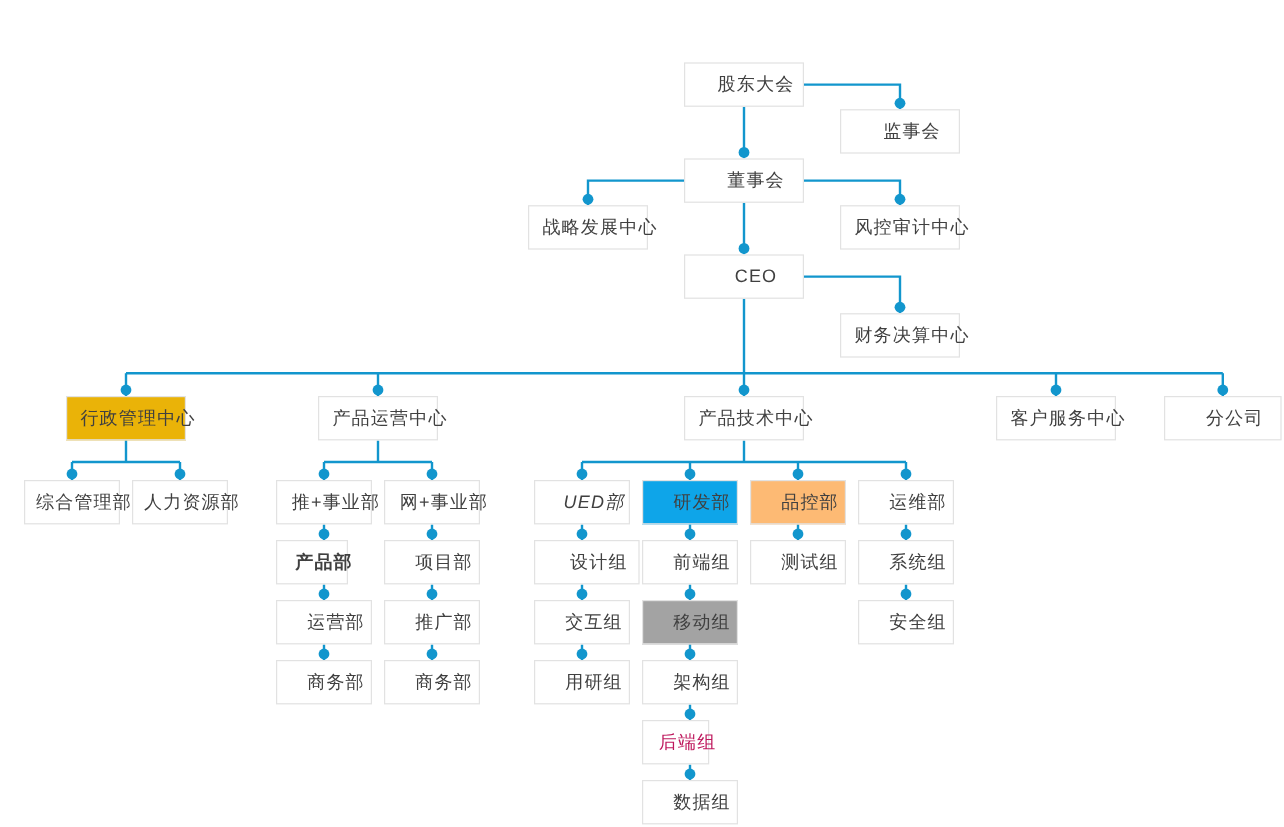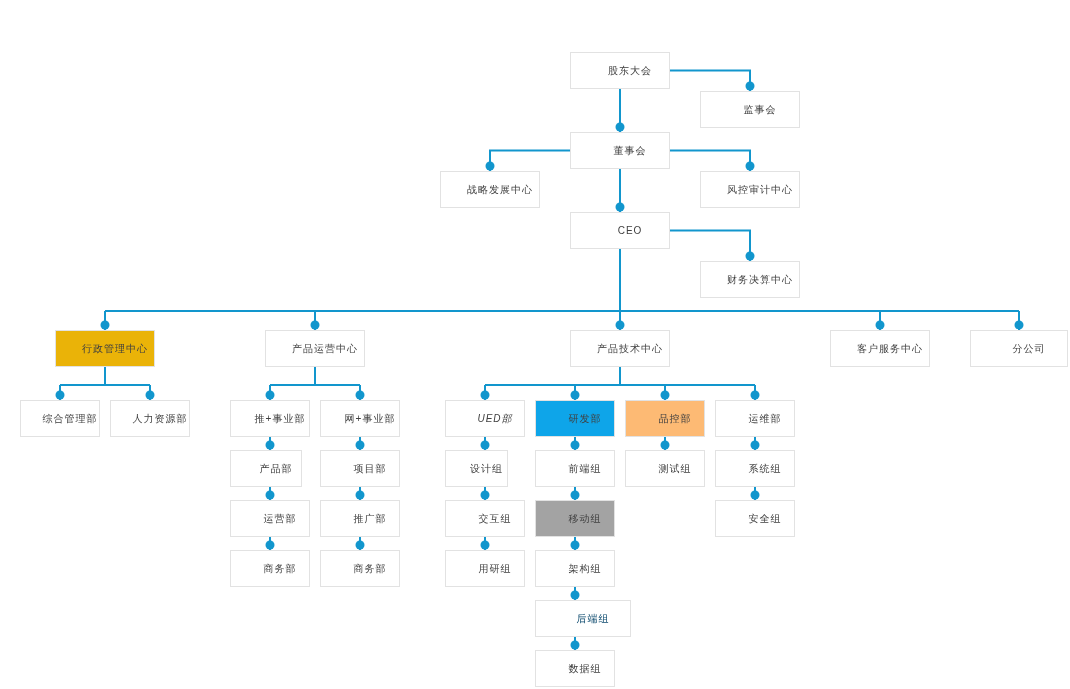--- a/index.html
+++ b/index.html
@@ -13,21 +13,21 @@
     overflow: hidden;
   }
   .canvas svg { position: absolute; left: 0; top: 0; }
   .node {
     position: absolute;
     display: flex;
     align-items: center;
     justify-content: center;
     background: #ffffff;
     border: 1px solid #e2e2e2;
-    font-size: 10px;
+    font-size: 15px;
     letter-spacing: 1px;
     color: #404040;
     white-space: nowrap;
     z-index: 2;
     padding-left: 20px;
   }
 </style>
 </head>
 <body>
 
@@ -124,35 +124,35 @@
       <div class="node" style="left: 700px; top: 261px; width: 100px; height: 37px; background: rgb(255, 255, 255); border-color: rgb(226, 226, 226); color: rgb(64, 64, 64);">财务决算中心</div>
       <div class="node" style="left: 55px; top: 330px; width: 100px; height: 37px; background: #eab308; border-color: rgb(226, 226, 226); color: rgb(64, 64, 64);">行政管理中心</div>
       <div class="node" style="left: 265px; top: 330px; width: 100px; height: 37px; background: rgb(255, 255, 255); border-color: rgb(226, 226, 226); color: rgb(64, 64, 64);">产品运营中心</div>
       <div class="node" style="left: 570px; top: 330px; width: 100px; height: 37px; background: rgb(255, 255, 255); border-color: rgb(226, 226, 226); color: rgb(64, 64, 64);">产品技术中心</div>
       <div class="node" style="left: 830px; top: 330px; width: 100px; height: 37px; background: rgb(255, 255, 255); border-color: rgb(226, 226, 226); color: rgb(64, 64, 64);">客户服务中心</div>
       <div class="node" style="left: 970px; top: 330px; width: 98px; height: 37px; background: rgb(255, 255, 255); border-color: rgb(226, 226, 226); color: rgb(64, 64, 64);">分公司</div>
       <div class="node" style="left: 20px; top: 400px; width: 80px; height: 37px; background: rgb(255, 255, 255); border-color: rgb(226, 226, 226); color: rgb(64, 64, 64);">综合管理部</div>
       <div class="node" style="left: 110px; top: 400px; width: 80px; height: 37px; background: rgb(255, 255, 255); border-color: rgb(226, 226, 226); color: rgb(64, 64, 64);">人力资源部</div>
       <div class="node" style="left: 230px; top: 400px; width: 80px; height: 37px; background: rgb(255, 255, 255); border-color: rgb(226, 226, 226); color: rgb(64, 64, 64);">推+事业部</div>
       <div class="node" style="left: 320px; top: 400px; width: 80px; height: 37px; background: rgb(255, 255, 255); border-color: rgb(226, 226, 226); color: rgb(64, 64, 64);">网+事业部</div>
-      <div class="node" style="left: 230px; top: 450px; width: 72px; height: 37px; background: rgb(255, 255, 255); border-color: rgb(226, 226, 226); color: rgb(64, 64, 64);">产品部</div>
+      <div class="node" style="left: 230px; top: 450px; width: 60px; height: 37px; background: rgb(255, 255, 255); border-color: rgb(226, 226, 226); color: rgb(64, 64, 64); font-weight: bold;">产品部</div>
       <div class="node" style="left: 230px; top: 500px; width: 80px; height: 37px; background: rgb(255, 255, 255); border-color: rgb(226, 226, 226); color: rgb(64, 64, 64);">运营部</div>
       <div class="node" style="left: 230px; top: 550px; width: 80px; height: 37px; background: rgb(255, 255, 255); border-color: rgb(226, 226, 226); color: rgb(64, 64, 64);">商务部</div>
       <div class="node" style="left: 320px; top: 450px; width: 80px; height: 37px; background: rgb(255, 255, 255); border-color: rgb(226, 226, 226); color: rgb(64, 64, 64);">项目部</div>
       <div class="node" style="left: 320px; top: 500px; width: 80px; height: 37px; background: rgb(255, 255, 255); border-color: rgb(226, 226, 226); color: rgb(64, 64, 64);">推广部</div>
       <div class="node" style="left: 320px; top: 550px; width: 80px; height: 37px; background: rgb(255, 255, 255); border-color: rgb(226, 226, 226); color: rgb(64, 64, 64);">商务部</div>
       <div class="node" style="left: 445px; top: 400px; width: 80px; height: 37px; background: rgb(255, 255, 255); border-color: rgb(226, 226, 226); color: rgb(64, 64, 64); font-style: italic;">UED部</div>
-      <div class="node" style="left: 445px; top: 450px; width: 63px; height: 37px; background: rgb(255, 255, 255); border-color: rgb(226, 226, 226); color: rgb(64, 64, 64);">设计组</div>
+      <div class="node" style="left: 445px; top: 450px; width: 88px; height: 37px; background: rgb(255, 255, 255); border-color: rgb(226, 226, 226); color: rgb(64, 64, 64);">设计组</div>
       <div class="node" style="left: 445px; top: 500px; width: 80px; height: 37px; background: rgb(255, 255, 255); border-color: rgb(226, 226, 226); color: rgb(64, 64, 64);">交互组</div>
       <div class="node" style="left: 445px; top: 550px; width: 80px; height: 37px; background: rgb(255, 255, 255); border-color: rgb(226, 226, 226); color: rgb(64, 64, 64);">用研组</div>
       <div class="node" style="left: 535px; top: 400px; width: 80px; height: 37px; background: #0ea5e9; border-color: rgb(226, 226, 226); color: rgb(64, 64, 64);">研发部</div>
       <div class="node" style="left: 535px; top: 450px; width: 80px; height: 37px; background: rgb(255, 255, 255); border-color: rgb(226, 226, 226); color: rgb(64, 64, 64);">前端组</div>
       <div class="node" style="left: 535px; top: 500px; width: 80px; height: 37px; background: #a3a3a3; border-color: rgb(226, 226, 226); color: rgb(64, 64, 64); text-align: right;">移动组</div>
       <div class="node" style="left: 535px; top: 550px; width: 80px; height: 37px; background: rgb(255, 255, 255); border-color: rgb(226, 226, 226); color: rgb(64, 64, 64);">架构组</div>
-      <div class="node" style="left: 535px; top: 600px; width: 96px; height: 37px; background: rgb(255, 255, 255); border-color: rgb(226, 226, 226); color: #0c4a6e;">后端组</div>
+      <div class="node" style="left: 535px; top: 600px; width: 56px; height: 37px; background: rgb(255, 255, 255); border-color: rgb(226, 226, 226); color: #be185d;">后端组</div>
       <div class="node" style="left: 535px; top: 650px; width: 80px; height: 37px; background: rgb(255, 255, 255); border-color: rgb(226, 226, 226); color: rgb(64, 64, 64);">数据组</div>
       <div class="node" style="left: 625px; top: 400px; width: 80px; height: 37px; background: #fdba74; border-color: rgb(226, 226, 226); color: rgb(64, 64, 64);">品控部</div>
       <div class="node" style="left: 625px; top: 450px; width: 80px; height: 37px; background: rgb(255, 255, 255); border-color: rgb(226, 226, 226); color: rgb(64, 64, 64);">测试组</div>
       <div class="node" style="left: 715px; top: 400px; width: 80px; height: 37px; background: rgb(255, 255, 255); border-color: rgb(226, 226, 226); color: rgb(64, 64, 64);">运维部</div>
       <div class="node" style="left: 715px; top: 450px; width: 80px; height: 37px; background: rgb(255, 255, 255); border-color: rgb(226, 226, 226); color: rgb(64, 64, 64);">系统组</div>
       <div class="node" style="left: 715px; top: 500px; width: 80px; height: 37px; background: rgb(255, 255, 255); border-color: rgb(226, 226, 226); color: rgb(64, 64, 64);">安全组</div>
     </div>
 </div>
 
 </body></html>

